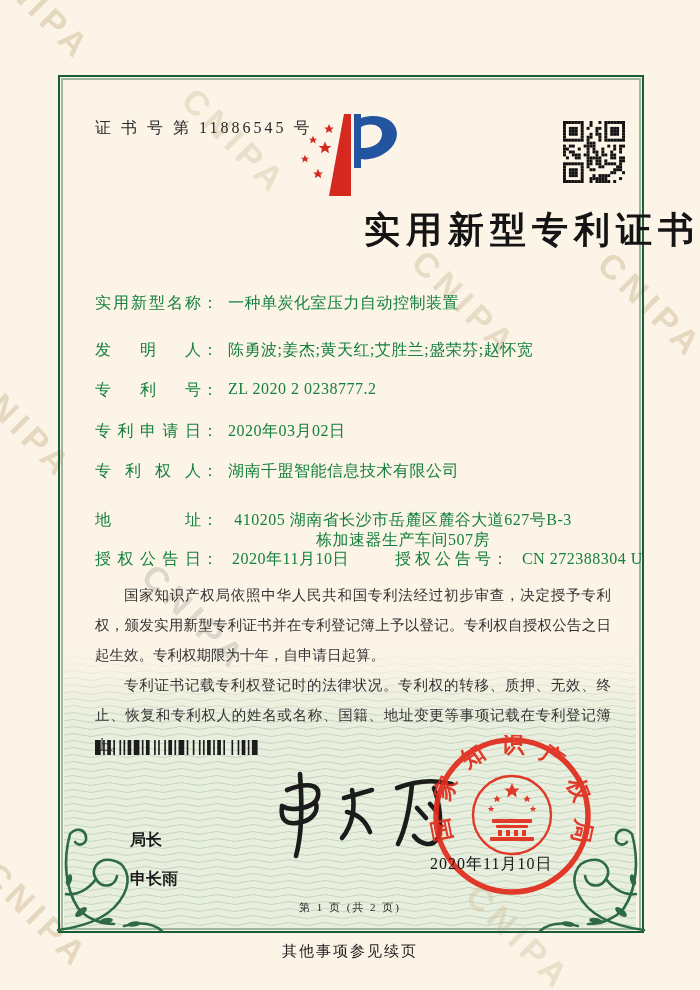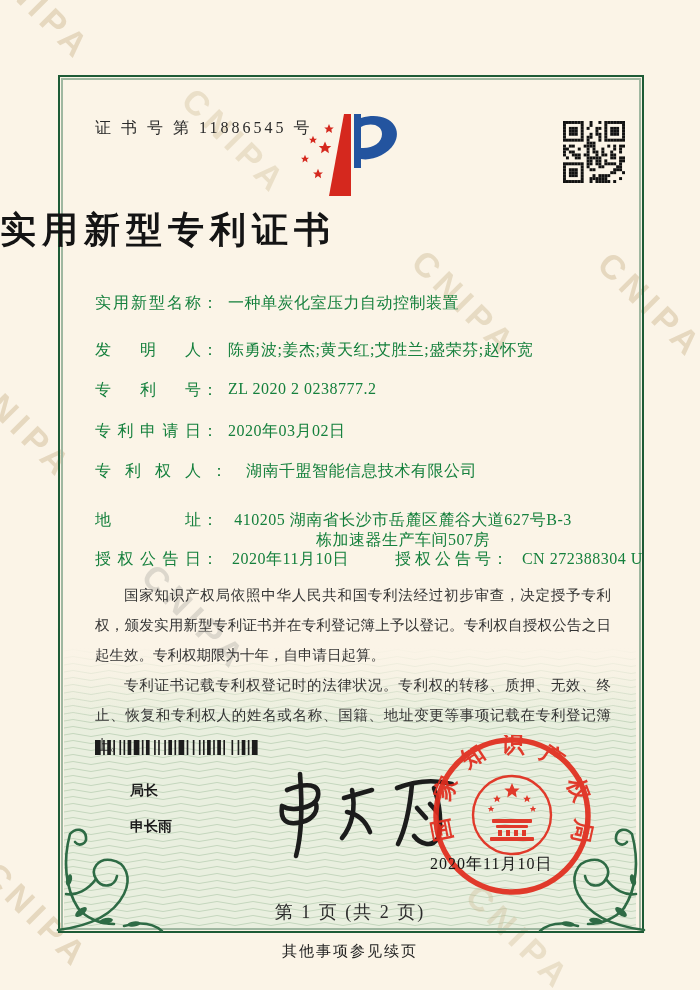--- a/index.html
+++ b/index.html
@@ -33,48 +33,48 @@
 
   .corner{position:absolute;z-index:4;width:118px;height:118px;}
   .corner.left{left:48px;top:818px;}
   .corner.right{right:46px;top:818px;transform:scaleX(-1);}
 
   .content{position:absolute;inset:0;z-index:5;color:#1e1e1e;}
 
   .cert-no{position:absolute;left:95px;top:118px;font-size:16px;letter-spacing:3px;color:#2a2a2a;}
   .logo{position:absolute;left:292px;top:108px;}
   .qr{position:absolute;left:563px;top:121px;width:62px;height:62px;}
-  .title{position:absolute;left:0;top:206px;width:700px;text-align:left;
+  .title{position:absolute;left:0;top:206px;width:700px;text-align:right;
          font-size:36px;font-weight:bold;letter-spacing:6px;color:#141414;}
 
   .frow{position:absolute;left:95px;font-size:16px;display:flex;align-items:flex-start;color:#15803d;}
   .flabel{display:inline-block;width:106px;text-align:justify;text-align-last:justify;font-weight:500;}
   .fcolon{display:inline-block;margin:0 10px 0 1px;}
   .fvalue{display:inline-block;letter-spacing:.5px;}
-  .r1{top:293px;} .r2{top:340px;} .r3{top:380px;justify-content:space-between;} .r4{top:421px;} .r5{top:461px;gap:9px;}
+  .r1{top:293px;} .r2{top:340px;} .r3{top:380px;justify-content:space-between;} .r4{top:421px;} .r5{top:461px;}
   .r6{top:498px;margin-top:12px;} .r6 .fvalue{width:350px;line-height:20px;text-align:center;}
   .r7{top:549px;} .pair2{margin-left:46px;} .pair2 .flabel{width:96px;}
 
   .paras{position:absolute;left:95px;top:580px;width:516px;font-size:14.5px;
          line-height:30px;text-align:justify;color:#333;}
   .paras p{margin:0;text-indent:2em;}
 
   .barcode{position:absolute;left:95px;top:740px;z-index:6;}
 
-  .signer{position:absolute;left:130px;top:782px;z-index:6;
-          font-family:"Liberation Sans",sans-serif;font-size:14px;font-weight:600;color:#1c1c1c;}
+  .signer{position:absolute;left:130px;top:830px;z-index:6;
+          font-family:"Liberation Sans",sans-serif;font-size:16px;font-weight:600;color:#1c1c1c;}
   .signer .name{margin-top:18px;}
   .signature{position:absolute;left:252px;top:760px;z-index:6;}
 
   .seal{position:absolute;left:412px;top:735px;z-index:6;}
   .seal-date{position:absolute;left:430px;top:854px;width:160px;z-index:7;
              font-size:16px;letter-spacing:1px;color:#161616;white-space:nowrap;}
 
   .page-number{position:absolute;left:0;top:900px;width:700px;text-align:center;
-               font-size:18px;letter-spacing:2px;color:#2b2b2b;z-index:6;}
+               font-size:11px;letter-spacing:2px;color:#2b2b2b;z-index:6;}
   .cont-note{position:absolute;left:0;top:942px;width:700px;text-align:center;
              font-size:15px;letter-spacing:2px;color:#222;z-index:6;}
 </style>
 </head>
 <body>
 
 <div class="page">
 
   <div class="wm wm1">CNIPA</div>
   <div class="wm wm2">CNIPA</div>

